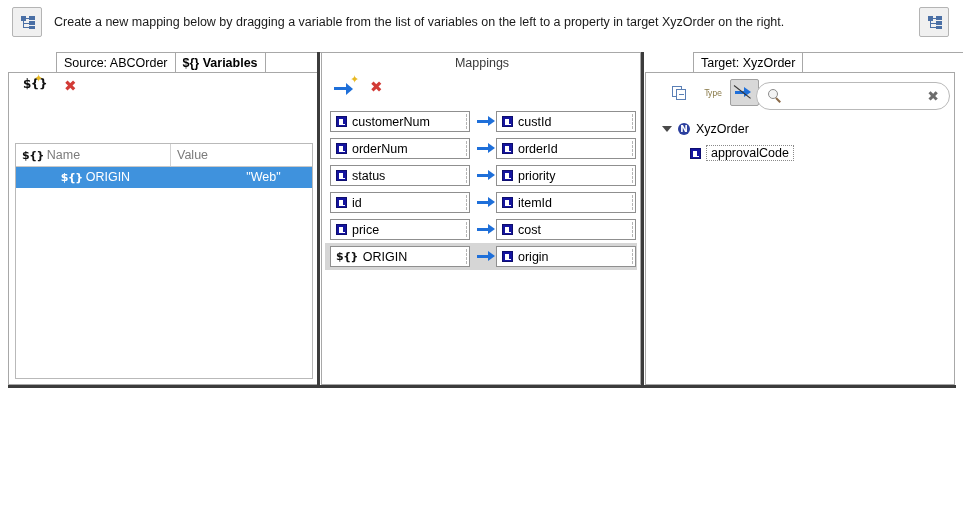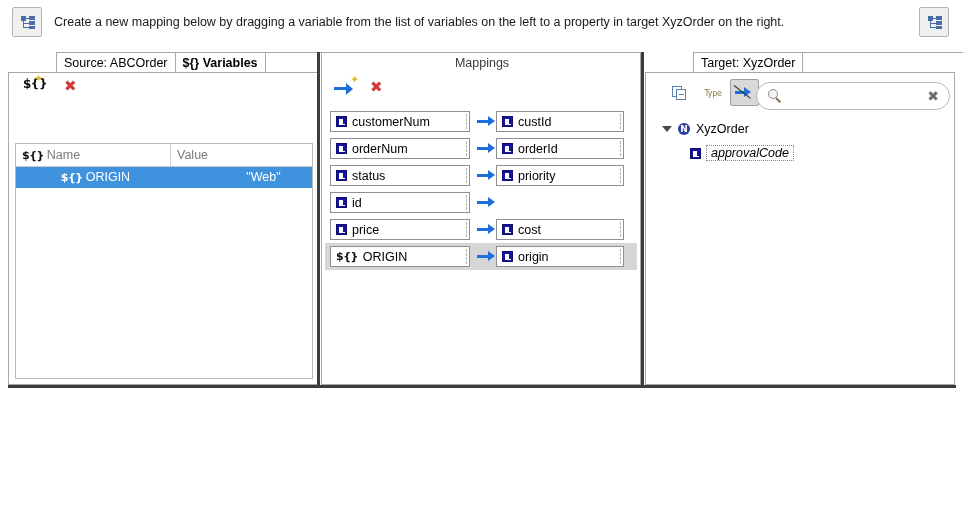--- a/index.html
+++ b/index.html
@@ -198,21 +198,21 @@
     border: 1px solid #8f8f8f;
     background: #ffffff;
     box-sizing: border-box;
     display: flex; align-items: center;
     padding-left: 5px;
     font-size: 12.5px;
     position: relative;
     overflow: hidden;
   }
   .mbox.left { width: 140px; margin-left: 5px; }
-  .mbox.right { width: 128px; align-items: center; }
+  .mbox.right { width: 140px; align-items: center; }
   .mbox .dashed-r {
     position: absolute; right: 2px; top: 2px; bottom: 2px; width: 0;
     border-right: 1px dashed #b4b4b4;
   }
   .map-arrow { width: 26px; display: flex; align-items: center; justify-content: center; }
   .map-arrow .ab2 {
     position: relative; width: 13px; height: 3px; background: #1e6fd9;
   }
   .map-arrow .ah2 {
     position: absolute; left: 11px; top: -4px; width: 0; height: 0;
@@ -328,21 +328,21 @@
     border-top: 6px solid #4a4a4a;
     flex: 0 0 auto;
   }
   .cico {
     width: 12px; height: 12px; border-radius: 50%;
     background: #2b3f9e; color: #ffffff;
     font-size: 9px; font-weight: bold; line-height: 12px; text-align: center;
     flex: 0 0 auto; margin-right: 6px;
     font-family: "DejaVu Sans", sans-serif;
   }
-  .tchild { padding-left: 36px; font-style: italic; }
+  .tchild { padding-left: 36px; }
   .focusbox { border: 1px dotted #8a8a8a; padding: 0 4px; }
 
   
   .detail { position: absolute; left: 0; top: 393px; width: 963px; height: 128px; background: #ffffff; }
 
   .vsplit { position: absolute; background: #3c3c3c; }
 </style>
 </head>
 <body>
 
@@ -488,20 +488,25 @@
           <div class="mbox left">
             <span class="pico"></span>
             <span>id</span>
             <span class="dashed-r"></span>
           </div>
           <div class="map-arrow">
             <span class="ab2">
                 <span class="ah2"></span>
               </span>
           </div>
+          <div class="mbox right">
+            <span class="pico"></span>
+            <span>itemId</span>
+            <span class="dashed-r"></span>
+          </div>
         </div>
 
         <div class="map-row">
           <div class="mbox left">
             <span class="pico"></span>
             <span>price</span>
             <span class="dashed-r"></span>
           </div>
           <div class="map-arrow">
             <span class="ab2">

